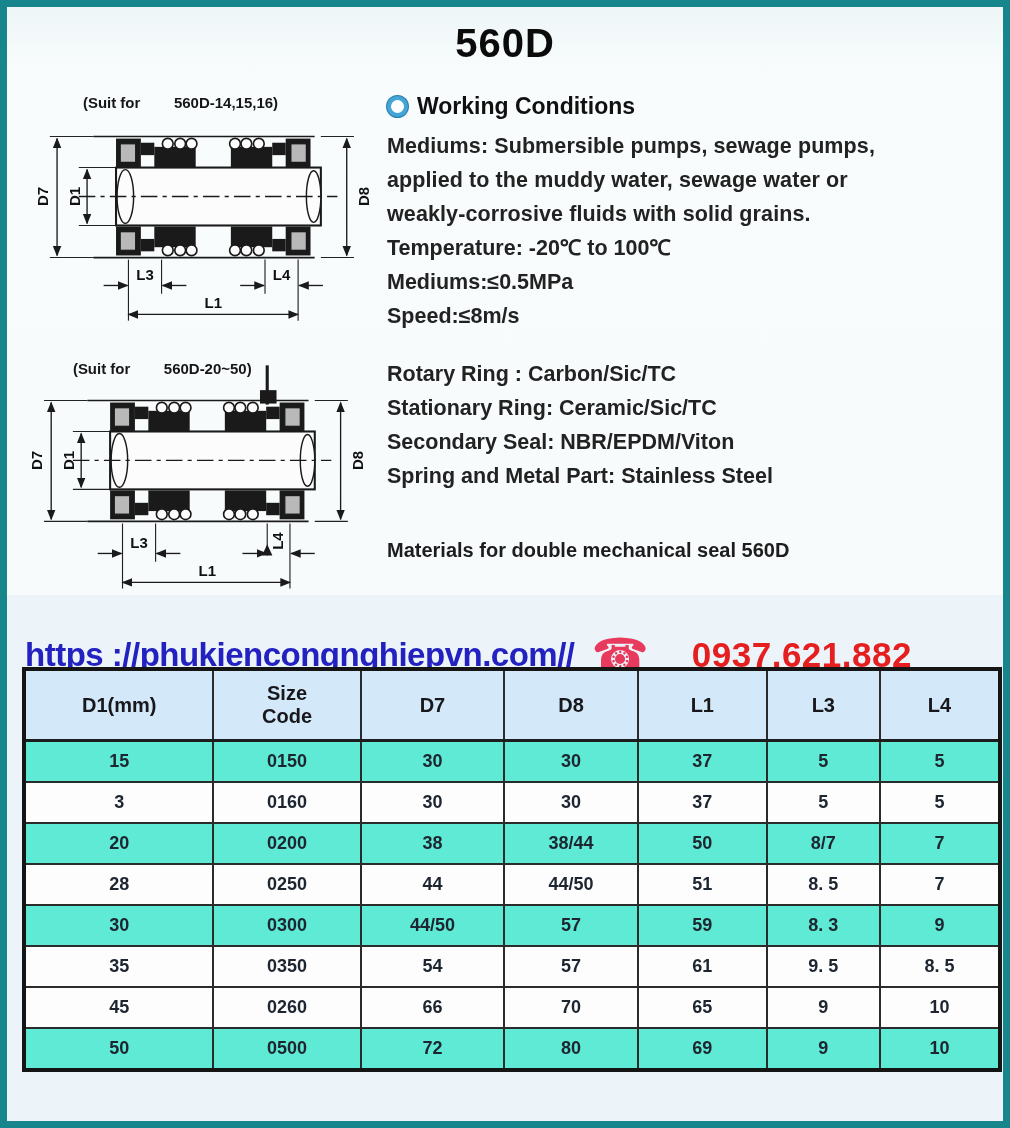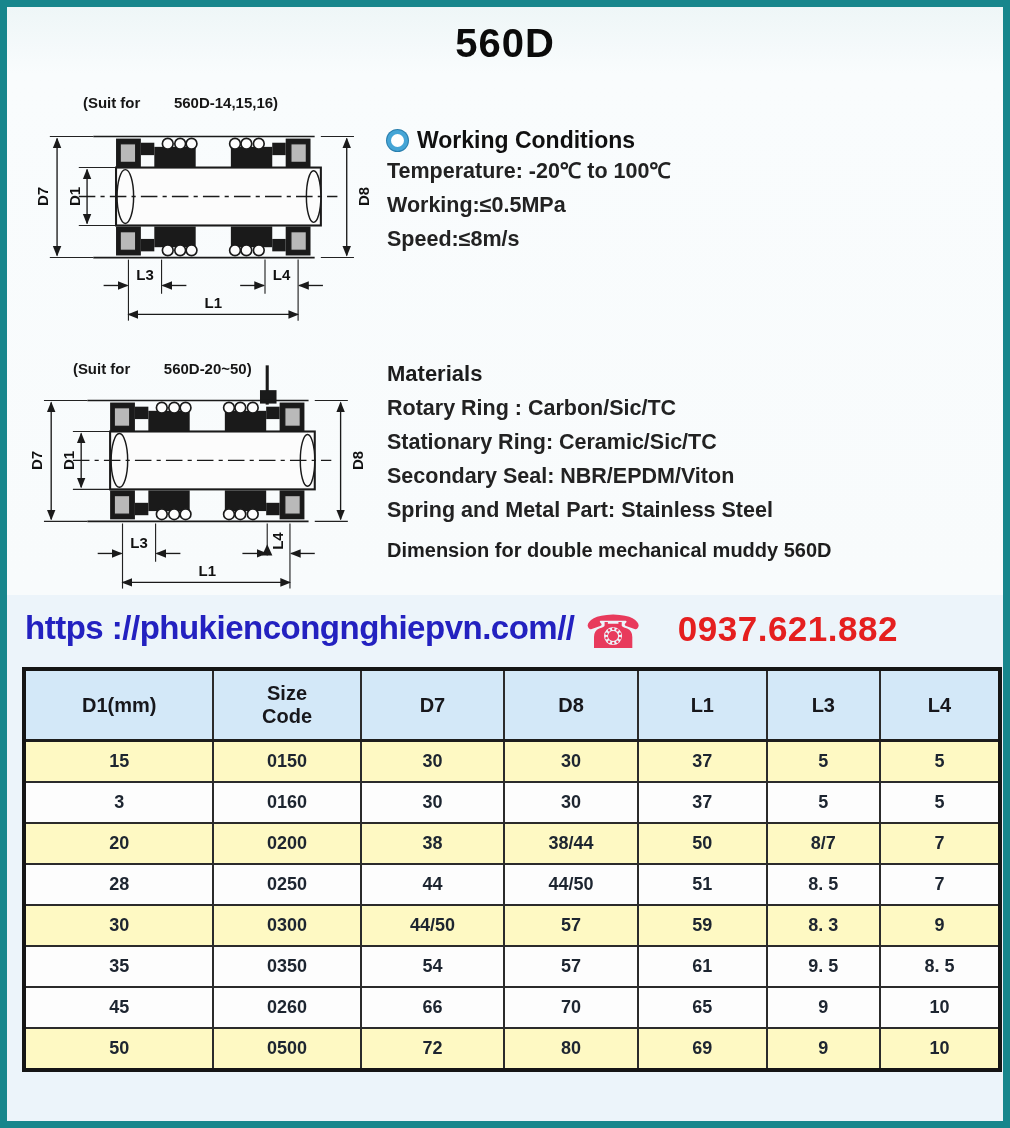--- a/index.html
+++ b/index.html
@@ -19,57 +19,57 @@
   .diagram1{left:22px; top:84px; width:352px; height:240px;}
   .diagram2{left:16px; top:348px; width:352px; height:246px;}
   .ln{stroke:#1a1a1a; stroke-width:1.6;}
   .cln{stroke:#1a1a1a; stroke-width:1.3; stroke-dasharray:16 5 4 5;}
   .xln{stroke:#222; stroke-width:1.1;}
   .dim{stroke:#1a1a1a; stroke-width:1.3;}
   .dcap{font-size:14.5px; font-weight:bold; fill:#161616;}
   .dlab{font-size:14.5px; font-weight:bold; fill:#111;}
   
   .right-col{position:absolute; left:380px; top:86px; width:492px;}
-  .wc-head{display:flex; align-items:center;margin-top:34px;}
+  .wc-head{display:flex; align-items:center;}
   .wc-icon{
     width:13px; height:13px; border-radius:50%;
     border:4px solid #45a5d6; background:#fff;
     box-shadow:0 0 0 1px #2a7fae; margin-right:9px;
   }
   .wc-title{font-size:23px; font-weight:bold; color:#101010;}
   .para{margin-top:9px; font-size:21.5px; font-weight:bold; color:#222;
         line-height:34px; letter-spacing:0.1px;}
   .cond-line{font-size:21.5px; font-weight:bold; color:#222; line-height:34px;}
   .materials{position:absolute; left:380px; top:350px; width:492px;}
   .mat-head{font-size:22px; font-weight:bold; color:#1c1c1c; line-height:34px;}
   .mat-line{font-size:21.5px; font-weight:bold; color:#222; line-height:34px;}
   .dim-caption{
     position:absolute; left:380px; top:532px; width:520px;
     font-size:20px; font-weight:bold; color:#1d1d1d;
   }
   
-  .contact{position:absolute; left:18px; top:602px; width:976px; height:56px;
-           display:flex; white-space:nowrap;}
+  .contact{position:absolute; left:18px; top:620px; width:976px; height:56px;
+           display:flex; align-items:center; white-space:nowrap;gap:7px;}
   .url-link{font-size:33px; font-weight:bold; color:#2321c0; letter-spacing:-0.5px;}
   .phone-icon{font-size:46px; color:#e83a5c; line-height:46px; margin:0 8px 0 10px;}
   .phone-number{font-size:35px; font-weight:bold; color:#e51f1f; letter-spacing:0.5px;margin-left:28px;}
   
   .table-wrap{position:absolute; left:15px; top:660px; width:980px;}
   table.spec{width:100%; border-collapse:collapse; table-layout:fixed;
              border:4px solid #151515; background:#fdfdfd;}
   table.spec th{
     height:66px; background:#d3e8f8; font-size:20px; font-weight:bold; color:#17171c;
     border:2px solid #2b2b2b; border-bottom:3px solid #1d1d1d;
     white-space:pre-line; line-height:1.15; text-align:center;
   }
   table.spec td{
     height:37px; font-size:18px; font-weight:bold; color:#1d2530; text-align:center;
     border:2px solid #2b2b2b; background:#fdfdfd;
   }
-  table.spec tr.alt td{background:#fef9c3;}
+  table.spec tr.alt td{background:#5eead4;}
 </style>
 </head>
 <body>
 
 <div class="page">
   <div class="lower-bg"></div>
 
   <div class="page-title">560D</div>
 
   <svg class="diagram diagram1" viewBox="0 0 340 232">
@@ -191,36 +191,36 @@
 
     <line class="dim" x1="96" y1="220" x2="258" y2="220" marker-start="url(#arB)" marker-end="url(#arB)"></line>
     <text class="dlab" x="178" y="214" text-anchor="middle">L1</text>
   </svg>
 
   <div class="right-col">
     <div class="wc-head">
       <span class="wc-icon"></span>
       <span class="wc-title">Working Conditions</span>
     </div>
+    <div class="para">Mediums: Submersible pumps, sewage pumps, applied to the muddy water, sewage water or weakly-corrosive fluids with solid grains.</div>
     <div class="cond-line">Temperature: -20℃ to 100℃</div>
-    <div class="cond-line">Working:≤0.5MPa</div>
+    <div class="cond-line">Mediums:≤0.5MPa</div>
     <div class="cond-line">Speed:≤8m/s</div>
   </div>
 
   <div class="materials">
-    <div class="mat-head">Materials</div>
     <div>
         <div class="mat-line">Rotary Ring : Carbon/Sic/TC</div>
         <div class="mat-line">Stationary Ring: Ceramic/Sic/TC</div>
         <div class="mat-line">Secondary Seal: NBR/EPDM/Viton</div>
         <div class="mat-line">Spring and Metal Part: Stainless Steel</div>
       </div>
   </div>
 
-  <div class="dim-caption">Dimension for double mechanical muddy 560D</div>
+  <div class="dim-caption">Materials for double mechanical seal 560D</div>
 
   <div class="contact">
     <span class="url-link">https ://phukiencongnghiepvn.com//</span>
     <span class="phone-icon">☎</span>
     <span class="phone-number">0937.621.882</span>
   </div>
 
   <div class="table-wrap">
     <table class="spec">
       <colgroup>

